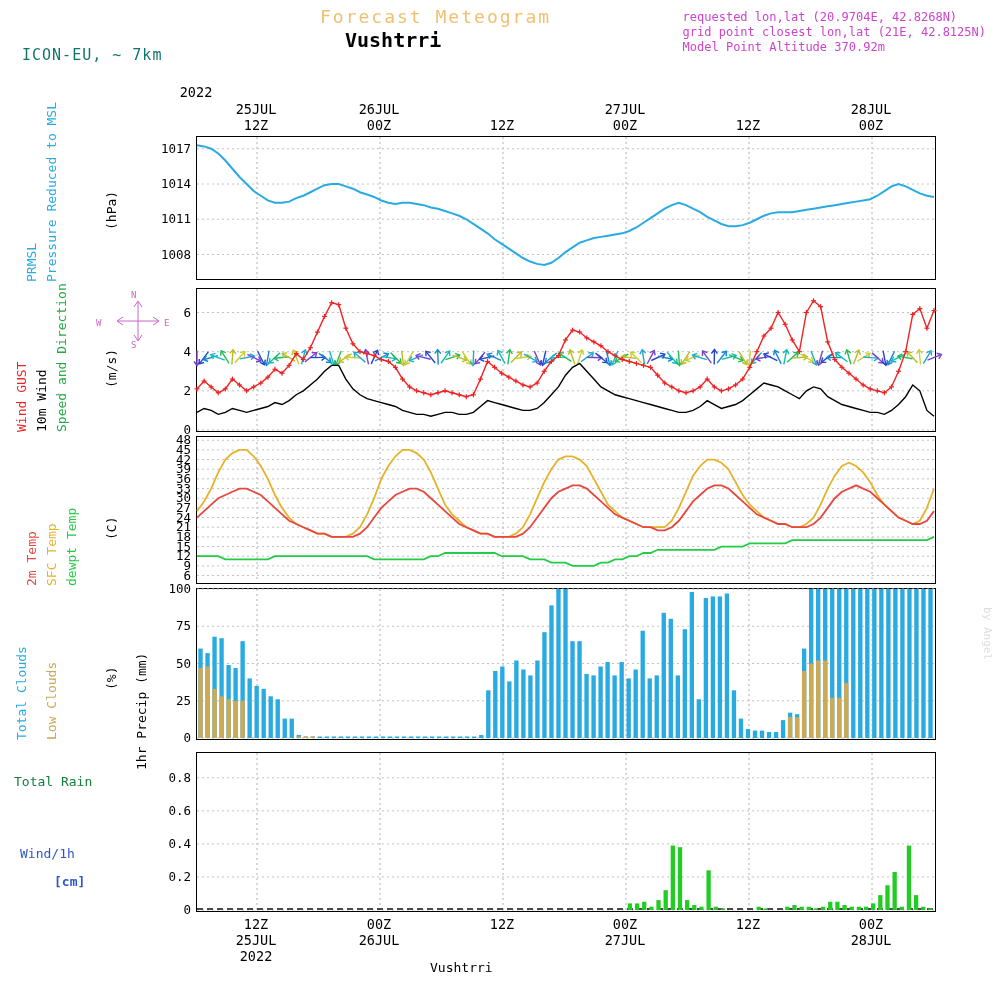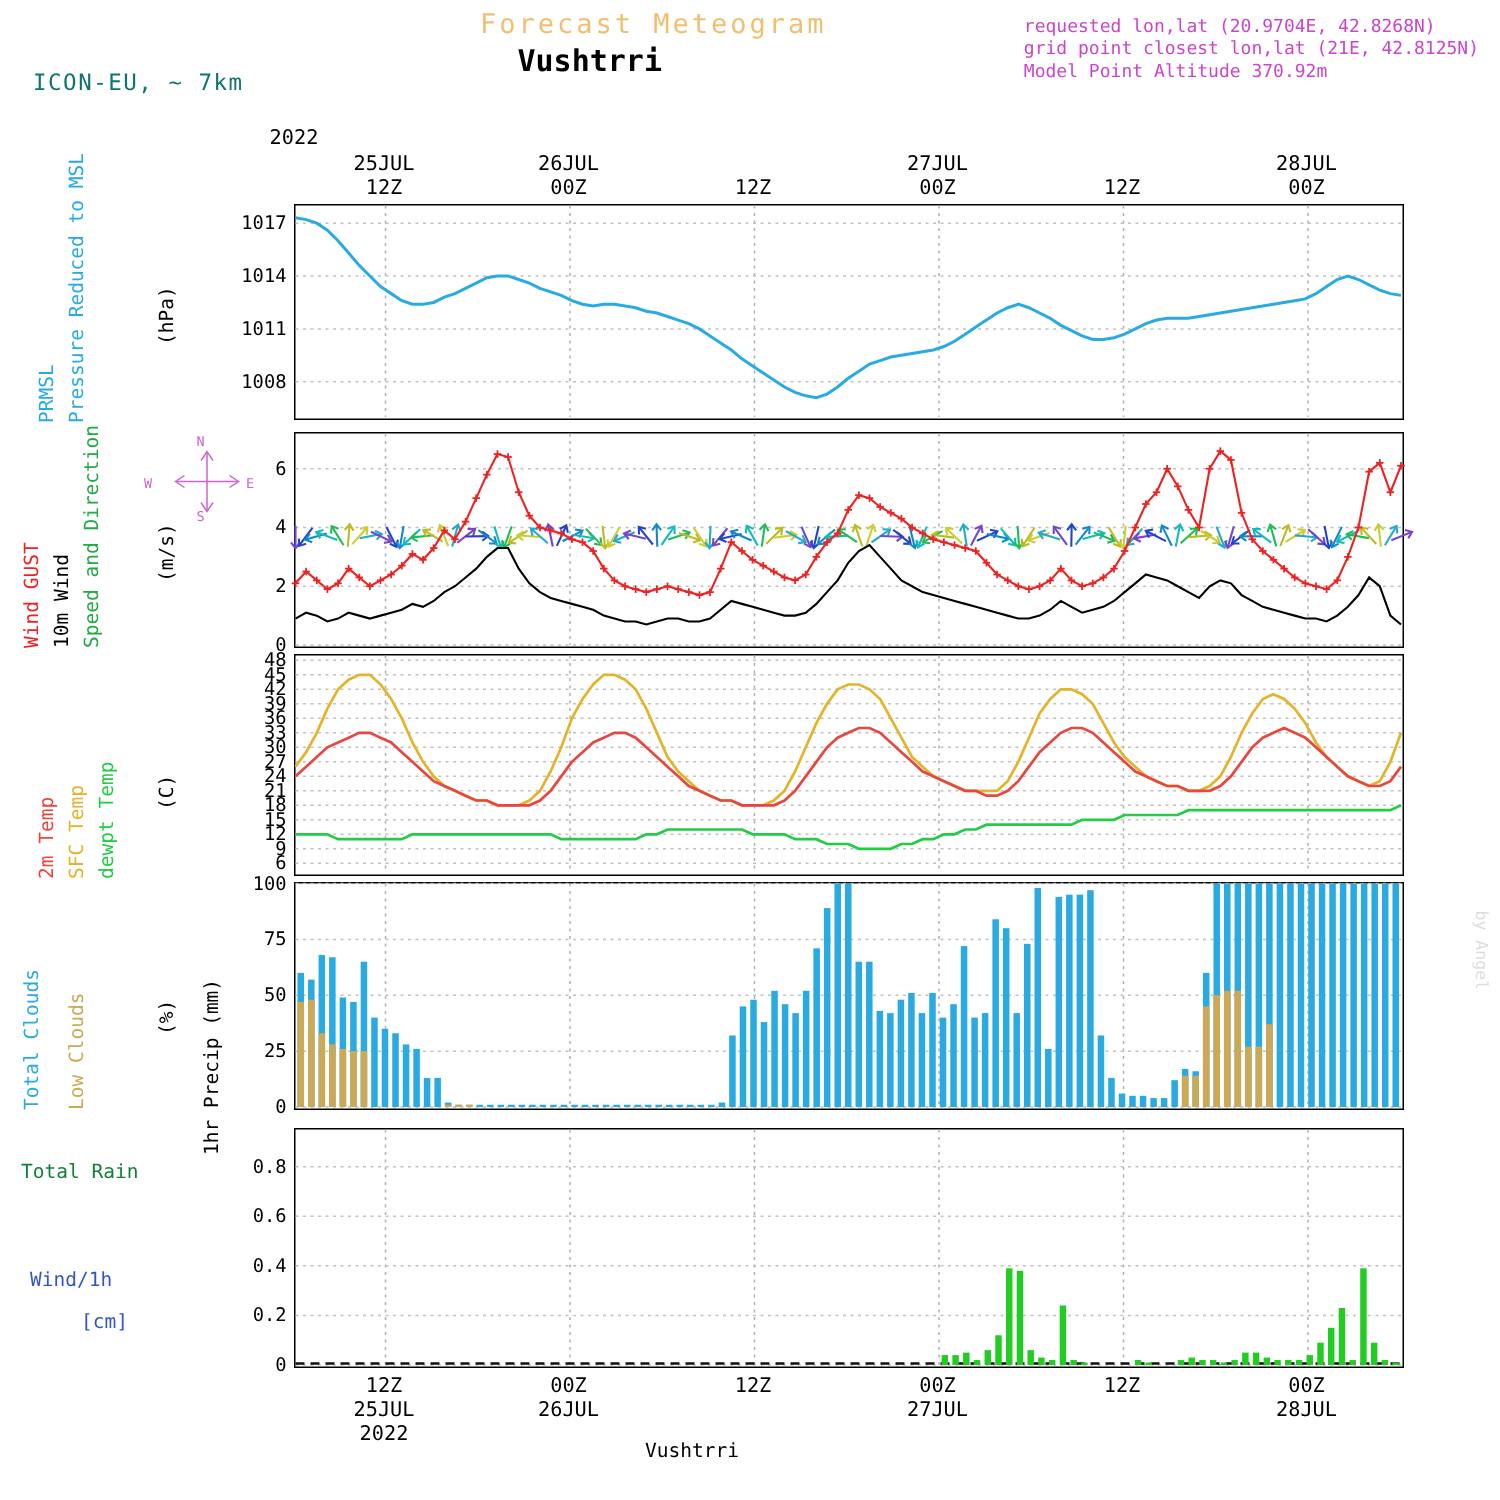--- a/index.html
+++ b/index.html
@@ -1011,21 +1011,21 @@
       <rect x="695.4990291262136" y="118.98947368421052" width="4.293203883495146" height="38.01052631578948" fill="#22cc22"></rect>
       <rect x="702.6543689320389" y="153.69473684210527" width="4.293203883495146" height="3.3052631578947285" fill="#22cc22"></rect>
       <rect x="709.8097087378641" y="92.54736842105262" width="4.293203883495146" height="64.45263157894738" fill="#22cc22"></rect>
       <rect x="716.9650485436894" y="142.1263157894737" width="4.293203883495146" height="14.873684210526307" fill="#22cc22"></rect>
       <rect x="724.1203883495145" y="153.69473684210527" width="4.293203883495146" height="3.3052631578947285" fill="#22cc22"></rect>
       <rect x="731.2757281553398" y="155.34736842105264" width="4.293203883495146" height="1.6526315789473642" fill="#22cc22"></rect>
     </svg>
 </div>
 <div class="abs mono" style="left:14px;top:774px;color:#15803d;font-size:13px;">Total  Rain</div>
 <div class="abs mono" style="left:20px;top:846px;color:#3355cc;font-size:13px;">Wind/1h</div>
-<div class="abs mono" style="left:54px;top:874px;color:#3355cc;font-size:13px;">[cm]</div>
+<div class="abs mono" style="left:54px;top:874px;color:#3355cc;font-size:13px;font-weight:bold;">[cm]</div>
 <div class="vlab" style="left:134px;top:770px;color:#000;">1hr Precip (mm)</div>
 
 <div id="baxis">
   <div class="lbl" style="left:60px;top:0px;">
     <div>12Z</div>
     <div>25JUL</div>
     <div>2022</div>
   </div>
   <div class="lbl" style="left:183px;top:0px;">
     <div>00Z</div>

